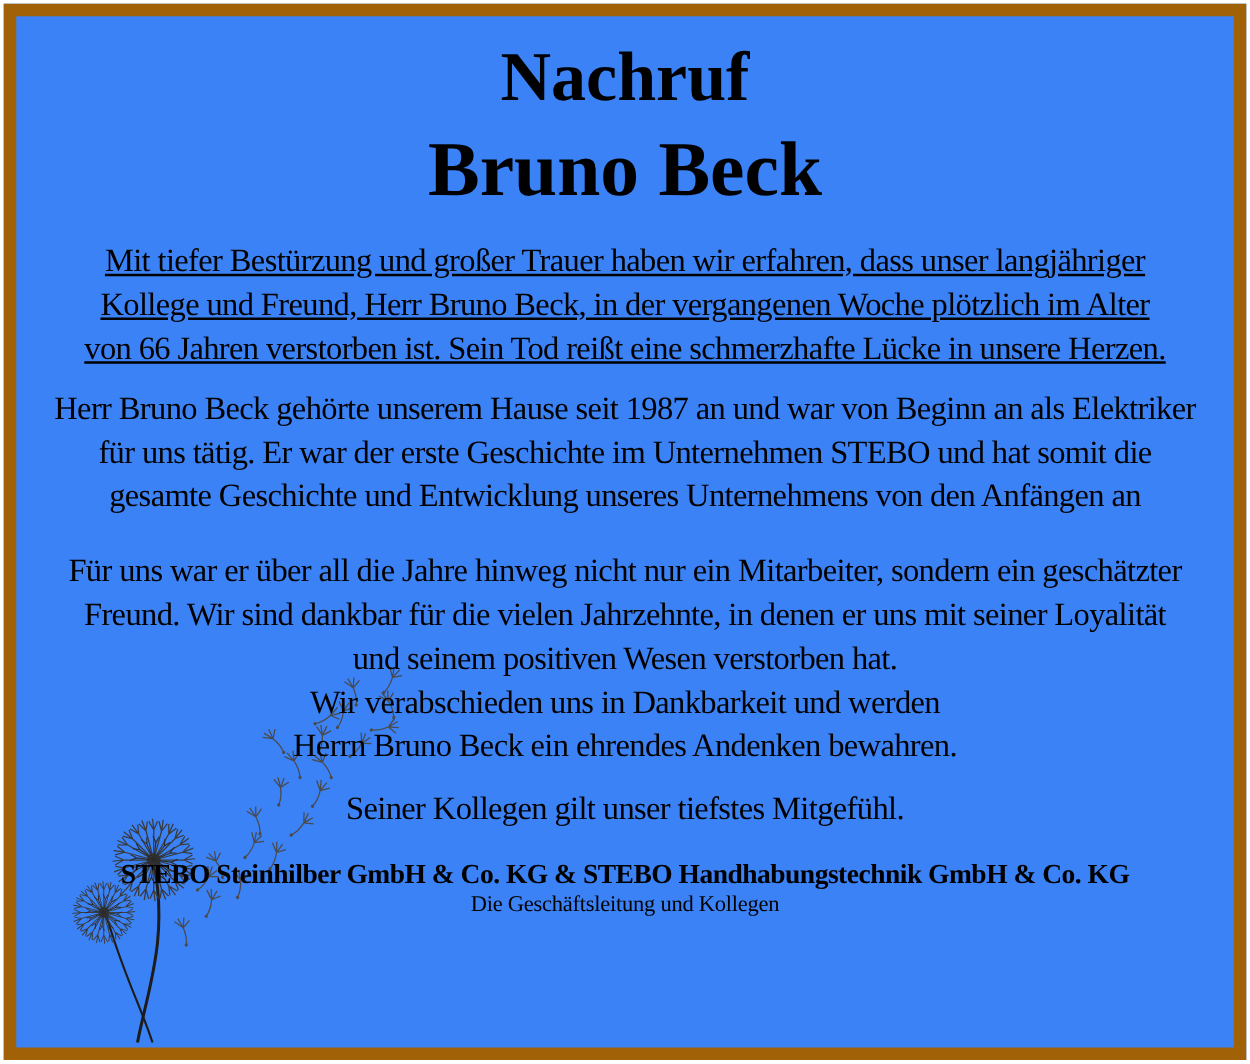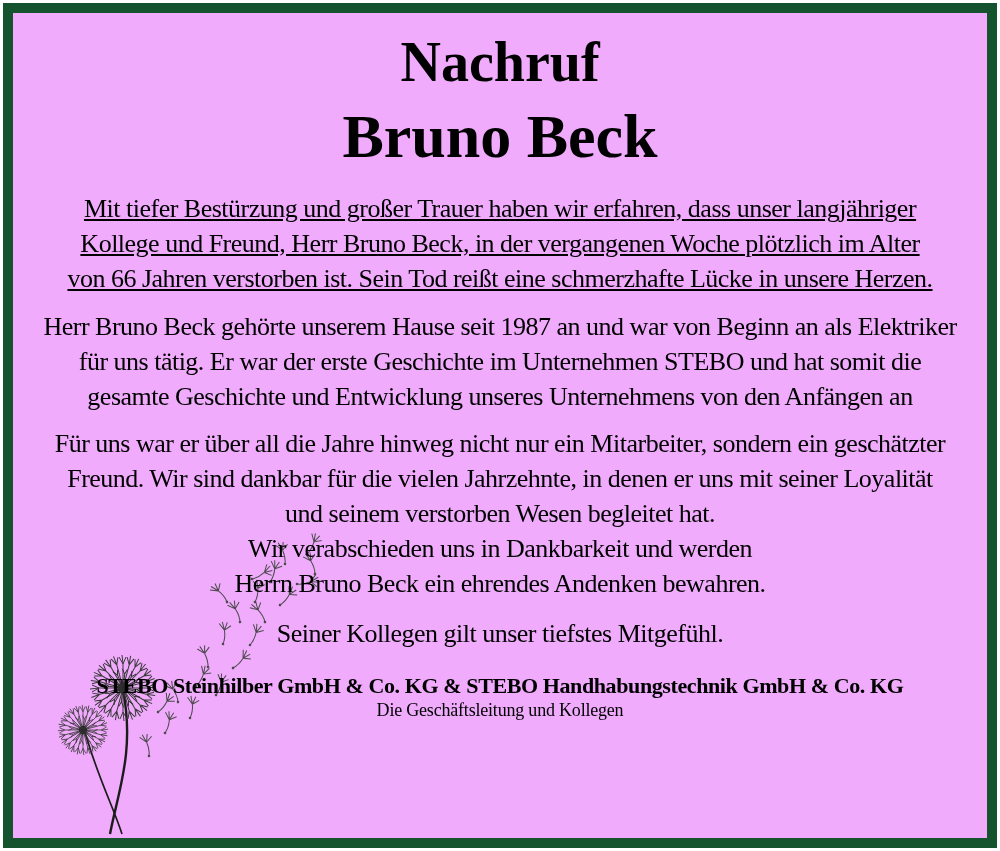--- a/index.html
+++ b/index.html
@@ -8,22 +8,22 @@
     width: 1000px; height: 851px;
     box-sizing: border-box;
     background: #ffffff;
     padding: 3px;
     overflow: hidden;
   }
   .frame {
     position: relative;
     width: 100%; height: 100%;
     box-sizing: border-box;
-    border: 10px solid #14532d;
-    background: #f0abfc;
+    border: 10px solid #a16207;
+    background: #3b82f6;
     text-align: center;
     font-family: "Liberation Serif", serif;
     color: #000000;
     overflow: hidden;
   }
   .content { position: relative; z-index: 2; padding: 0 12px; }
   .title {
     font-size: 56px; font-weight: bold;
     line-height: 1.0; margin: 21px 0 0 0;
   }
@@ -35,21 +35,21 @@
     font-size: 62px; font-weight: bold;
     line-height: 1.0; margin: 15px 0 0 0;
   }
   .para {
     font-size: 26px; line-height: 35px;
     letter-spacing: -0.5px; margin: 0;
   }
   .para .line { white-space: nowrap; }
   .mt-p1 { margin-top: 24px; text-decoration: underline; }
   .mt-p2 { margin-top: 13px; }
-  .mt-p3 { margin-top: 12px; }
+  .mt-p3 { margin-top: 25px; }
   .mt-p4 { }
   .mt-p5 { margin-top: 15px; }
   .sig-companies {
     font-size: 22px; font-weight: bold; letter-spacing: -0.4px;
     line-height: 26px; margin: 22px 0 0 0; white-space: nowrap; text-align: center;
   }
   .sig-signoff {
     font-size: 18px; letter-spacing: -0.2px;
     line-height: 22px; margin: 0;
   }
@@ -207,21 +207,21 @@
 
       <p class="para mt-p2">
         <span class="line">Herr Bruno Beck gehörte unserem Hause seit 1987 an und war von Beginn an als Elektriker</span><br>
         <span class="line">für uns tätig. Er war der erste Geschichte im Unternehmen STEBO und hat somit die</span><br>
         <span class="line">gesamte Geschichte und Entwicklung unseres Unternehmens von den Anfängen an</span><br>
       </p>
 
       <p class="para mt-p3">
         <span class="line">Für uns war er über all die Jahre hinweg nicht nur ein Mitarbeiter, sondern ein geschätzter</span><br>
         <span class="line">Freund. Wir sind dankbar für die vielen Jahrzehnte, in denen er uns mit seiner Loyalität</span><br>
-        <span class="line">und seinem verstorben Wesen begleitet hat.</span>
+        <span class="line">und seinem positiven Wesen verstorben hat.</span>
       </p>
 
       <p class="para mt-p4">
         <span class="line">Wir verabschieden uns in Dankbarkeit und werden</span><br>
         <span class="line">Herrn Bruno Beck ein ehrendes Andenken bewahren.</span>
       </p>
 
       <p class="para mt-p5">
         <span class="line">Seiner Kollegen gilt unser tiefstes Mitgefühl.</span>
       </p>

